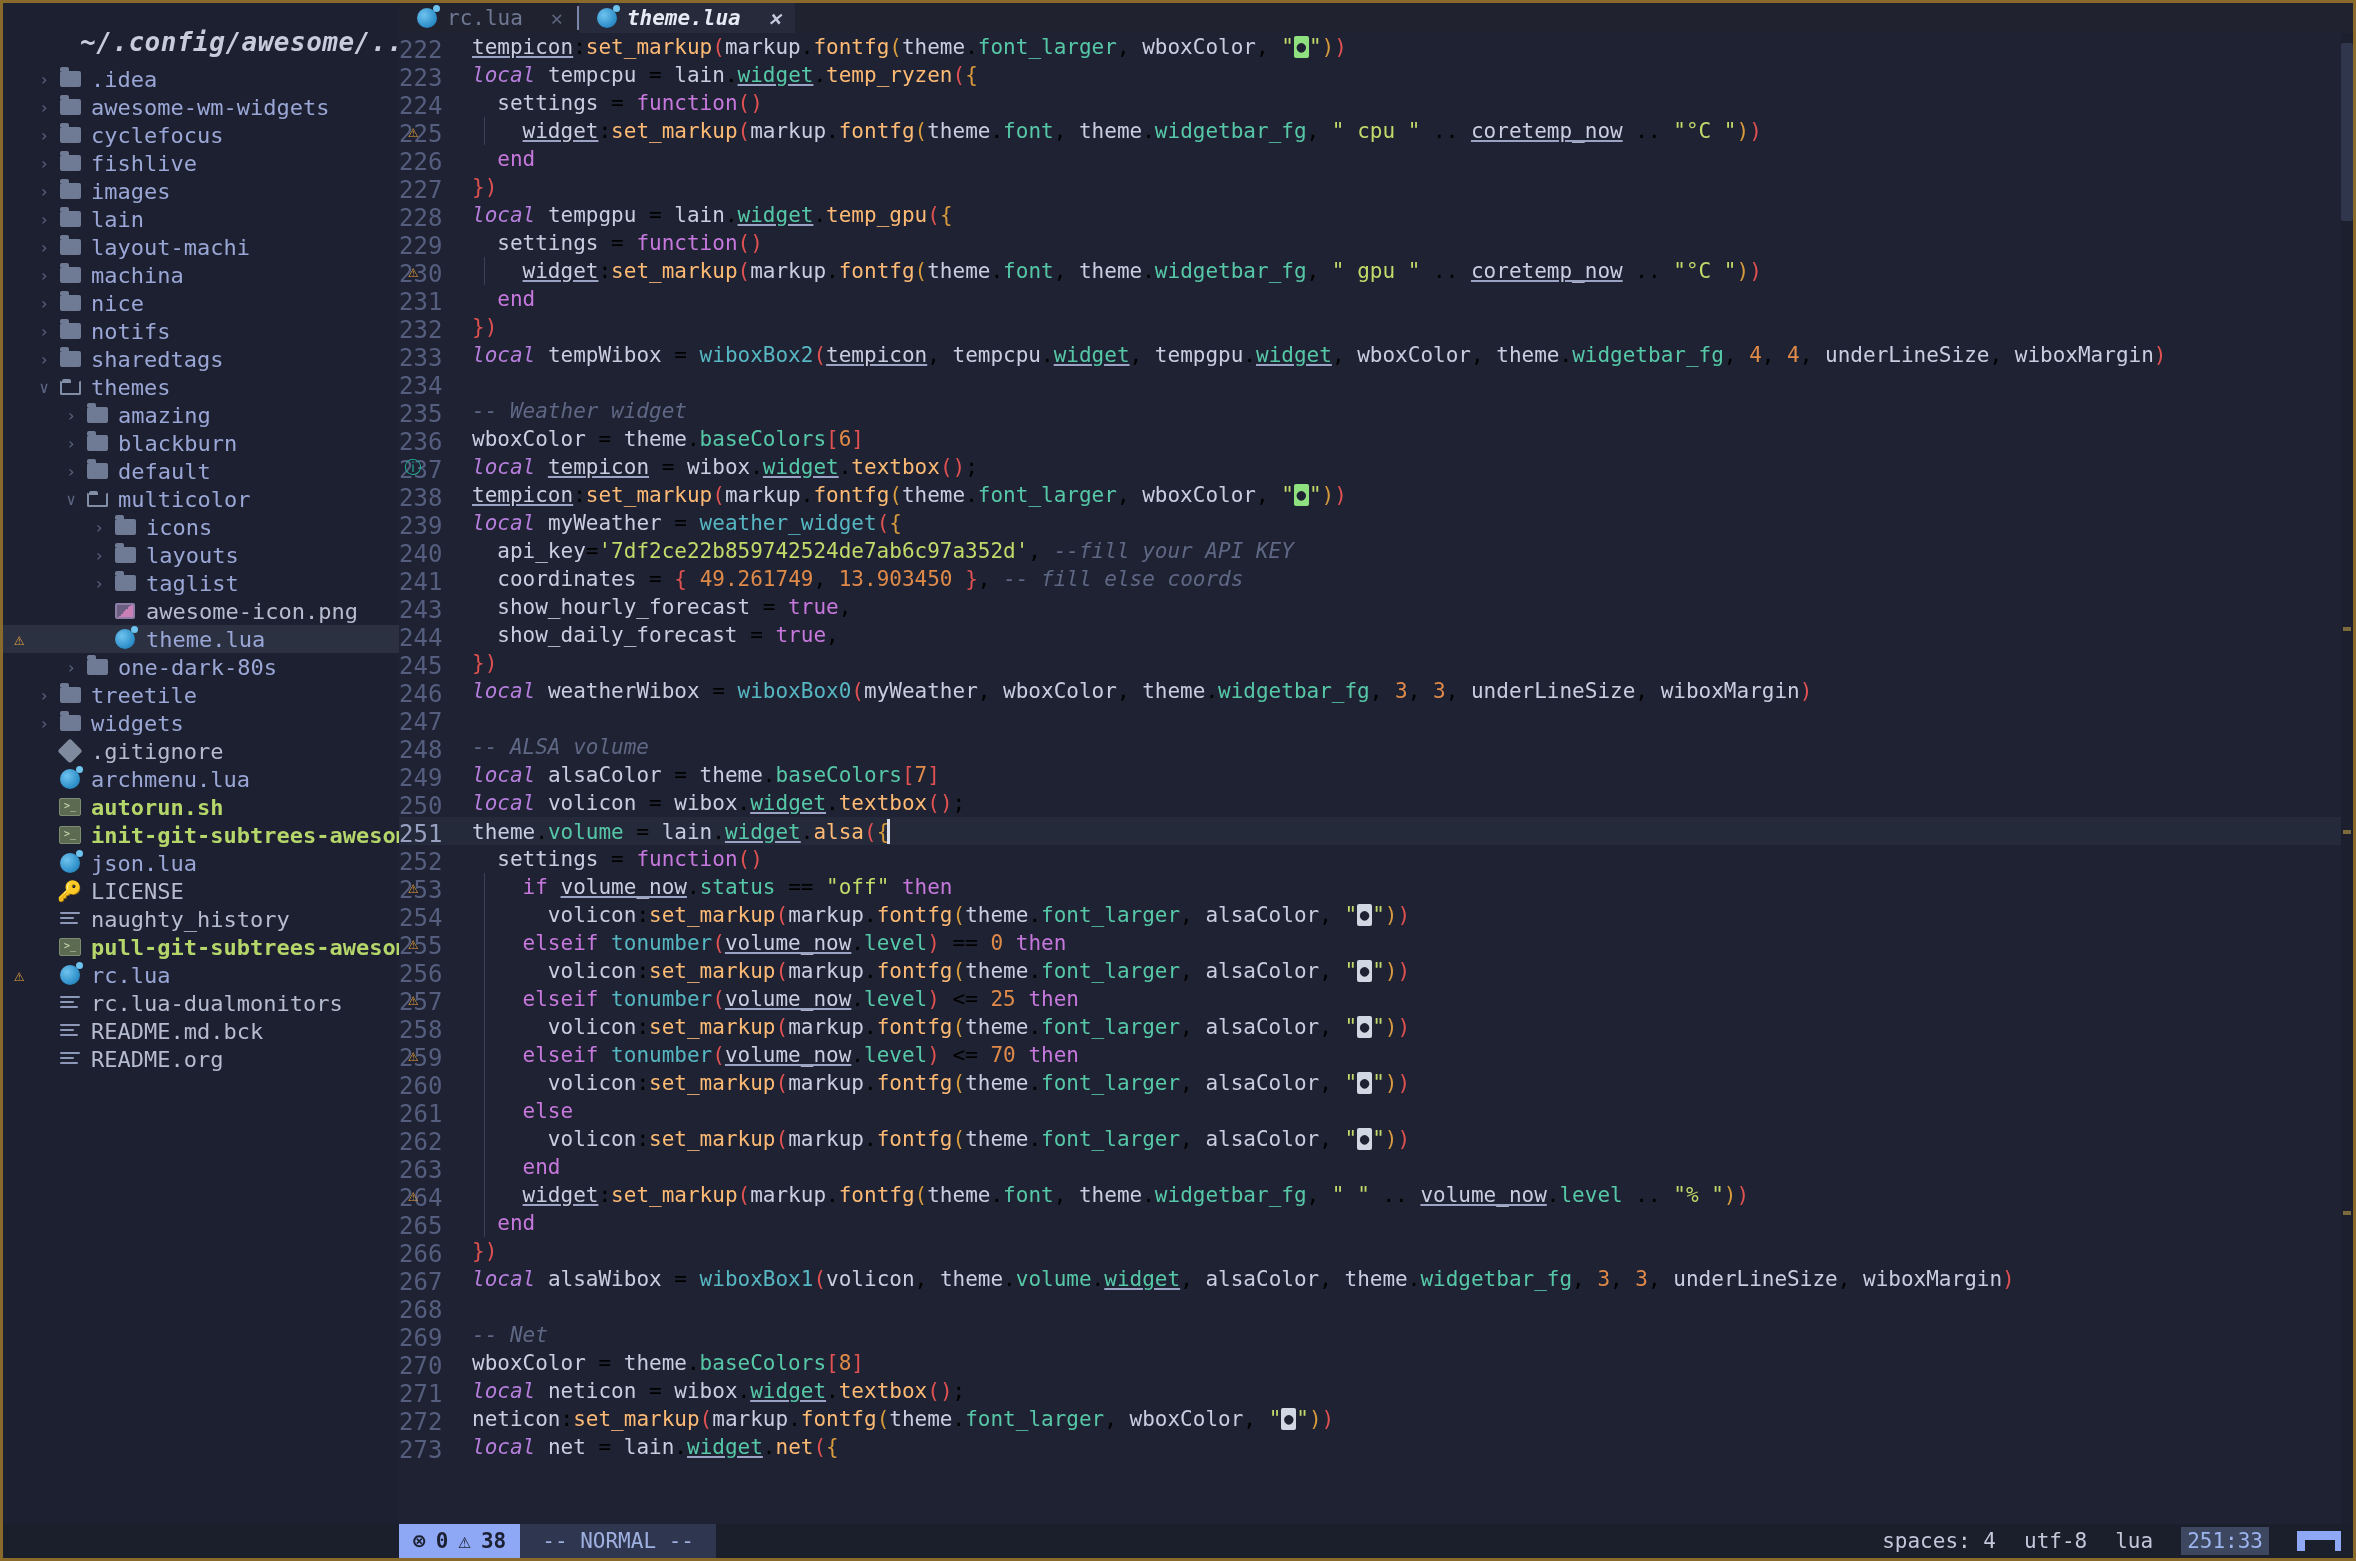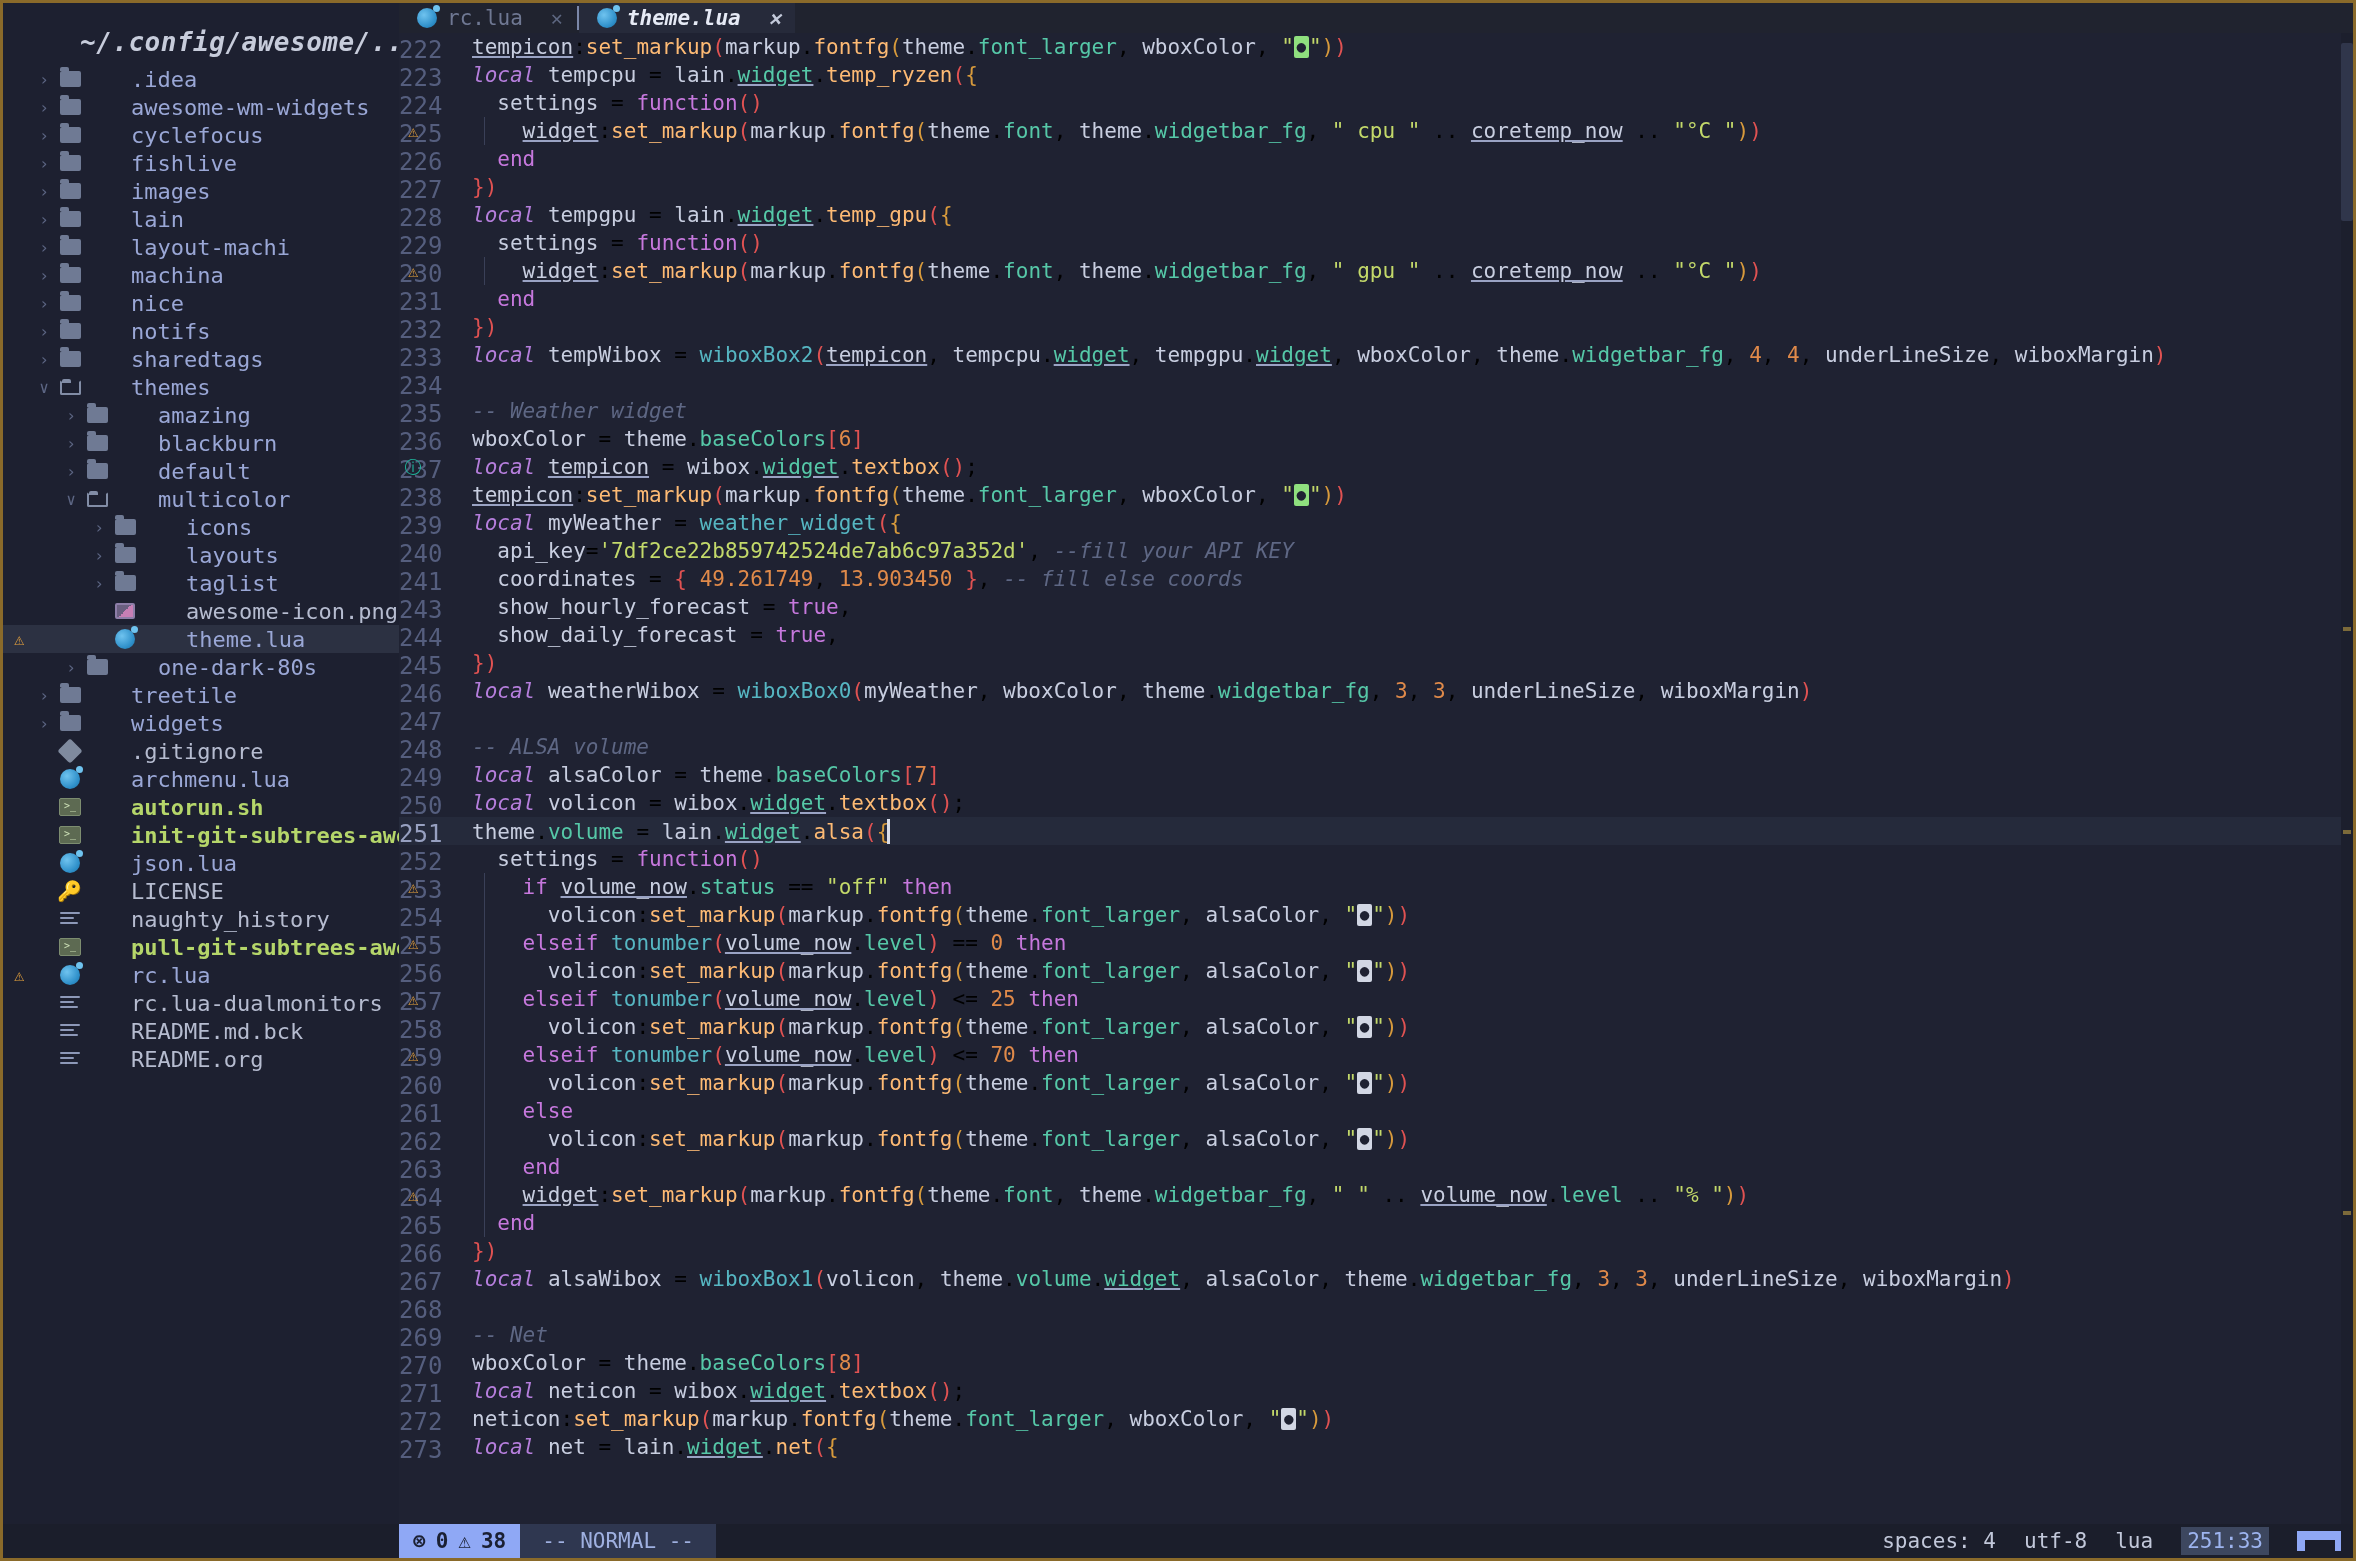--- a/index.html
+++ b/index.html
@@ -16,21 +16,21 @@
   .sidebar{width:396px;background:#1d2030;flex:0 0 396px;position:relative;
            padding-top:20px;box-sizing:border-box;overflow:hidden;}
   .proj-title{font-size:26px;font-weight:bold;font-style:italic;color:#c7ccdb;
               padding:4px 0 8px 77px;letter-spacing:0.5px;}
   .trow{display:flex;align-items:center;height:28px;font-size:22px;color:#9aa7d6;
         position:relative;white-space:nowrap;padding-left:30px;box-sizing:border-box;}
   .trow.sel{background:#2c3142;}
   .chev{width:22px;flex:0 0 22px;color:#5c6583;font-size:16px;text-align:center;}
   .chev.blank{color:transparent;}
   .ic{width:30px;flex:0 0 30px;display:inline-flex;align-items:center;justify-content:center;}
-  .lbl{padding-left:6px;margin-left:40px;}
+  .lbl{padding-left:6px;}
   .lbl.green{color:#b5d66a;font-weight:bold;}
   .lbl.grey{color:#b6bcd0;}
   .warn-gutter{position:absolute;left:6px;width:20px;text-align:center;color:#e8a33d;font-size:17px;}
 
   
   .folder{width:21px;height:16px;background:#6f7a94;border-radius:2px 2px 2px 2px;
           position:relative;}
   .folder:before{content:"";position:absolute;top:-4px;left:0;width:9px;height:4px;
                  background:#6f7a94;border-radius:2px 2px 0 0;}
   .folder.open{background:transparent;border:2px solid #828da6;border-top-color:transparent;

